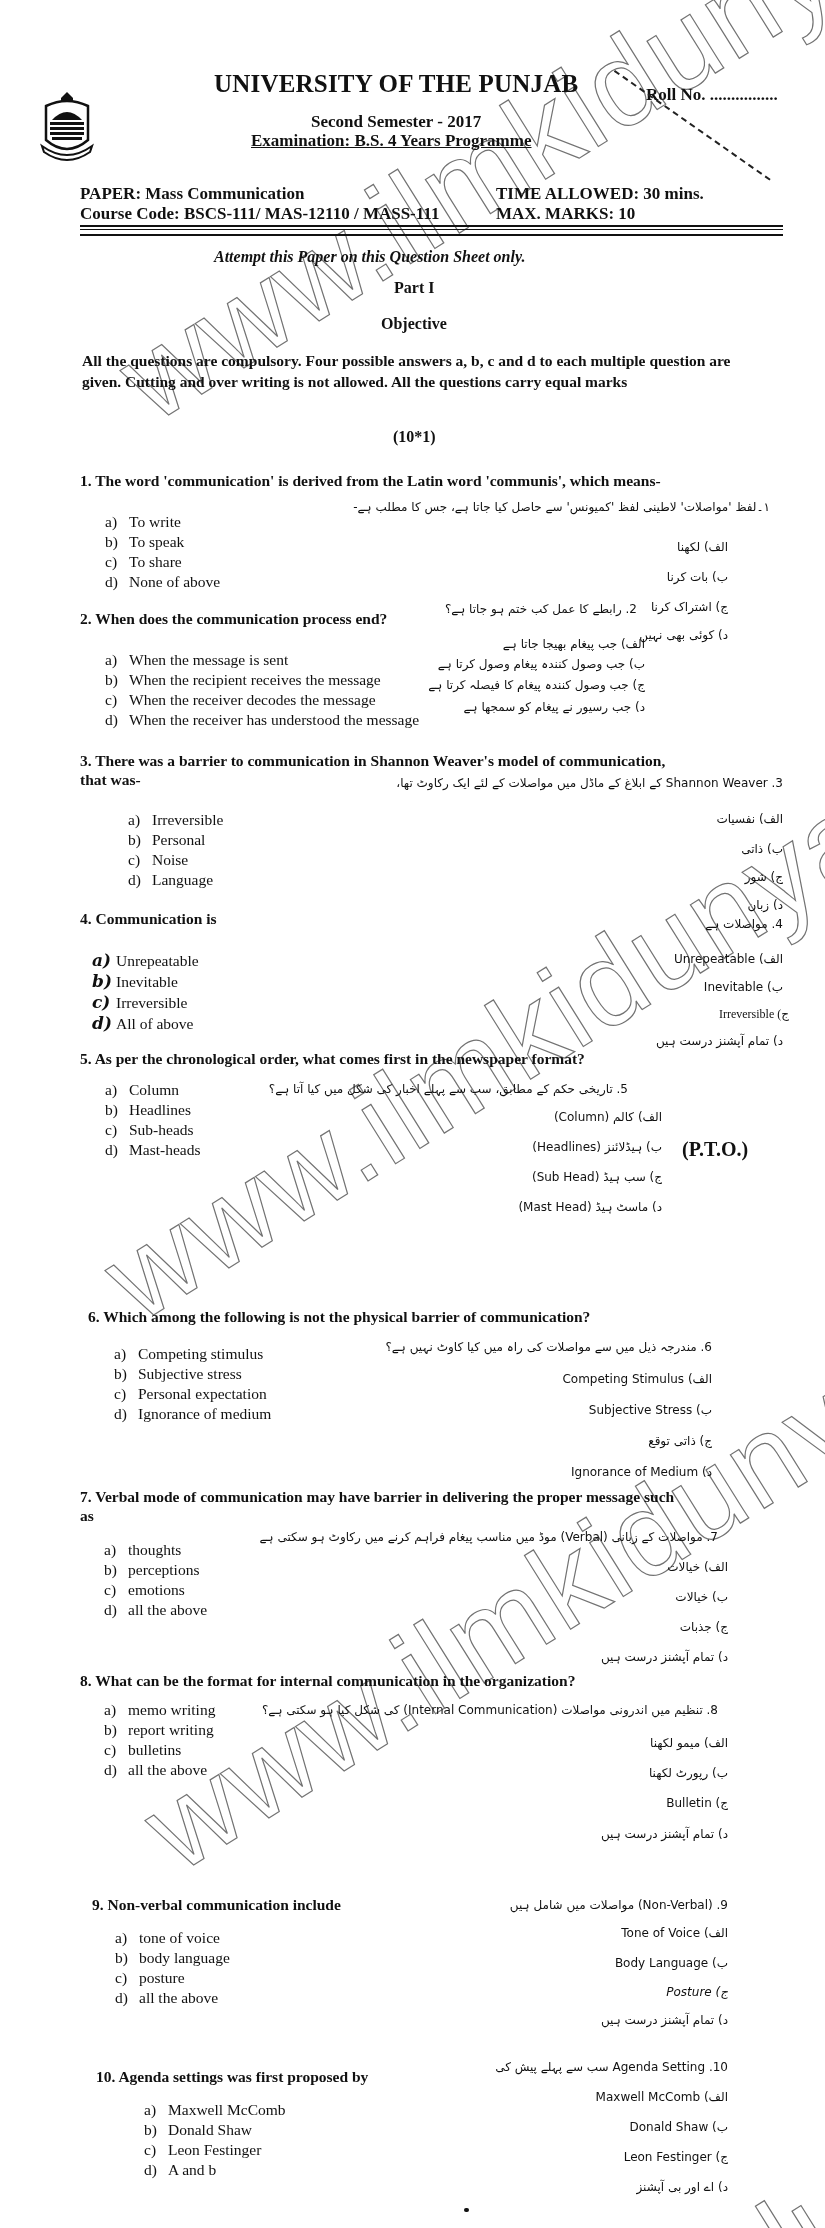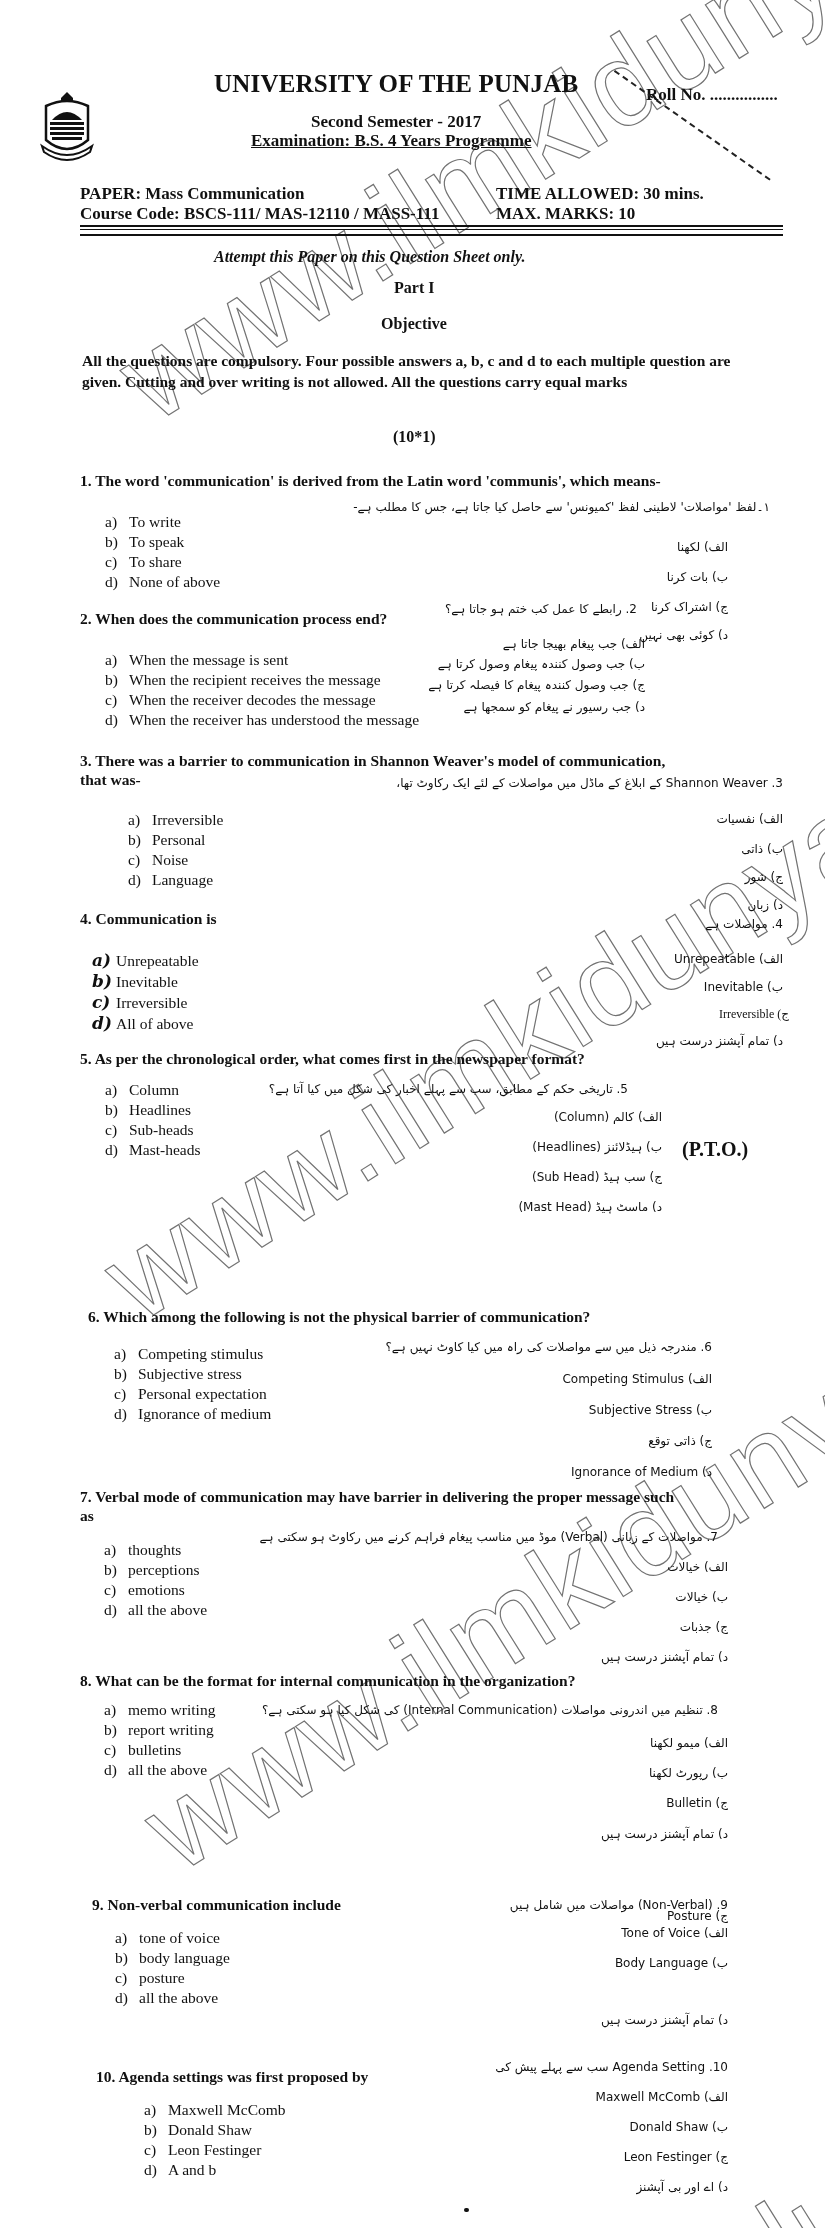--- a/index.html
+++ b/index.html
@@ -177,21 +177,21 @@
 <div class="abs q" style="left:92px; top:1896px;">9. Non-verbal communication include</div>
 <div class="abs ur" style="right:97px; top:1898px;">9. (Non-Verbal) مواصلات میں شامل ہیں</div>
 <div class="abs opt" style="left:115px; top:1928px;">
   <div><span class="lab">a)</span><span>tone of voice</span></div>
   <div><span class="lab">b)</span><span>body language</span></div>
   <div><span class="lab">c)</span><span>posture</span></div>
   <div><span class="lab">d)</span><span>all the above</span></div>
 </div>
 <div class="abs ur-opt" style="right:97px; top:1926px;">الف) Tone of Voice</div>
 <div class="abs ur-opt" style="right:97px; top:1956px;">ب) Body Language</div>
-<div class="abs ur-opt" style="right:97px; top:1909px;">ج) Posture</div>
+<div class="abs ur-opt" style="right:97px; top:1985px;font-style:italic;">ج) Posture</div>
 <div class="abs ur-opt" style="right:97px; top:2013px;">د) تمام آپشنز درست ہیں</div>
 
 <div class="abs q" style="left:96px; top:2068px;">10. Agenda settings was first proposed by</div>
 <div class="abs ur" style="right:97px; top:2060px;">10. Agenda Setting سب سے پہلے پیش کی</div>
 <div class="abs opt" style="left:134px; top:2100px;margin-left:10px;">
   <div><span class="lab">a)</span><span>Maxwell McComb</span></div>
   <div><span class="lab">b)</span><span>Donald Shaw</span></div>
   <div><span class="lab">c)</span><span>Leon Festinger</span></div>
   <div><span class="lab">d)</span><span>A and b</span></div>
 </div>

